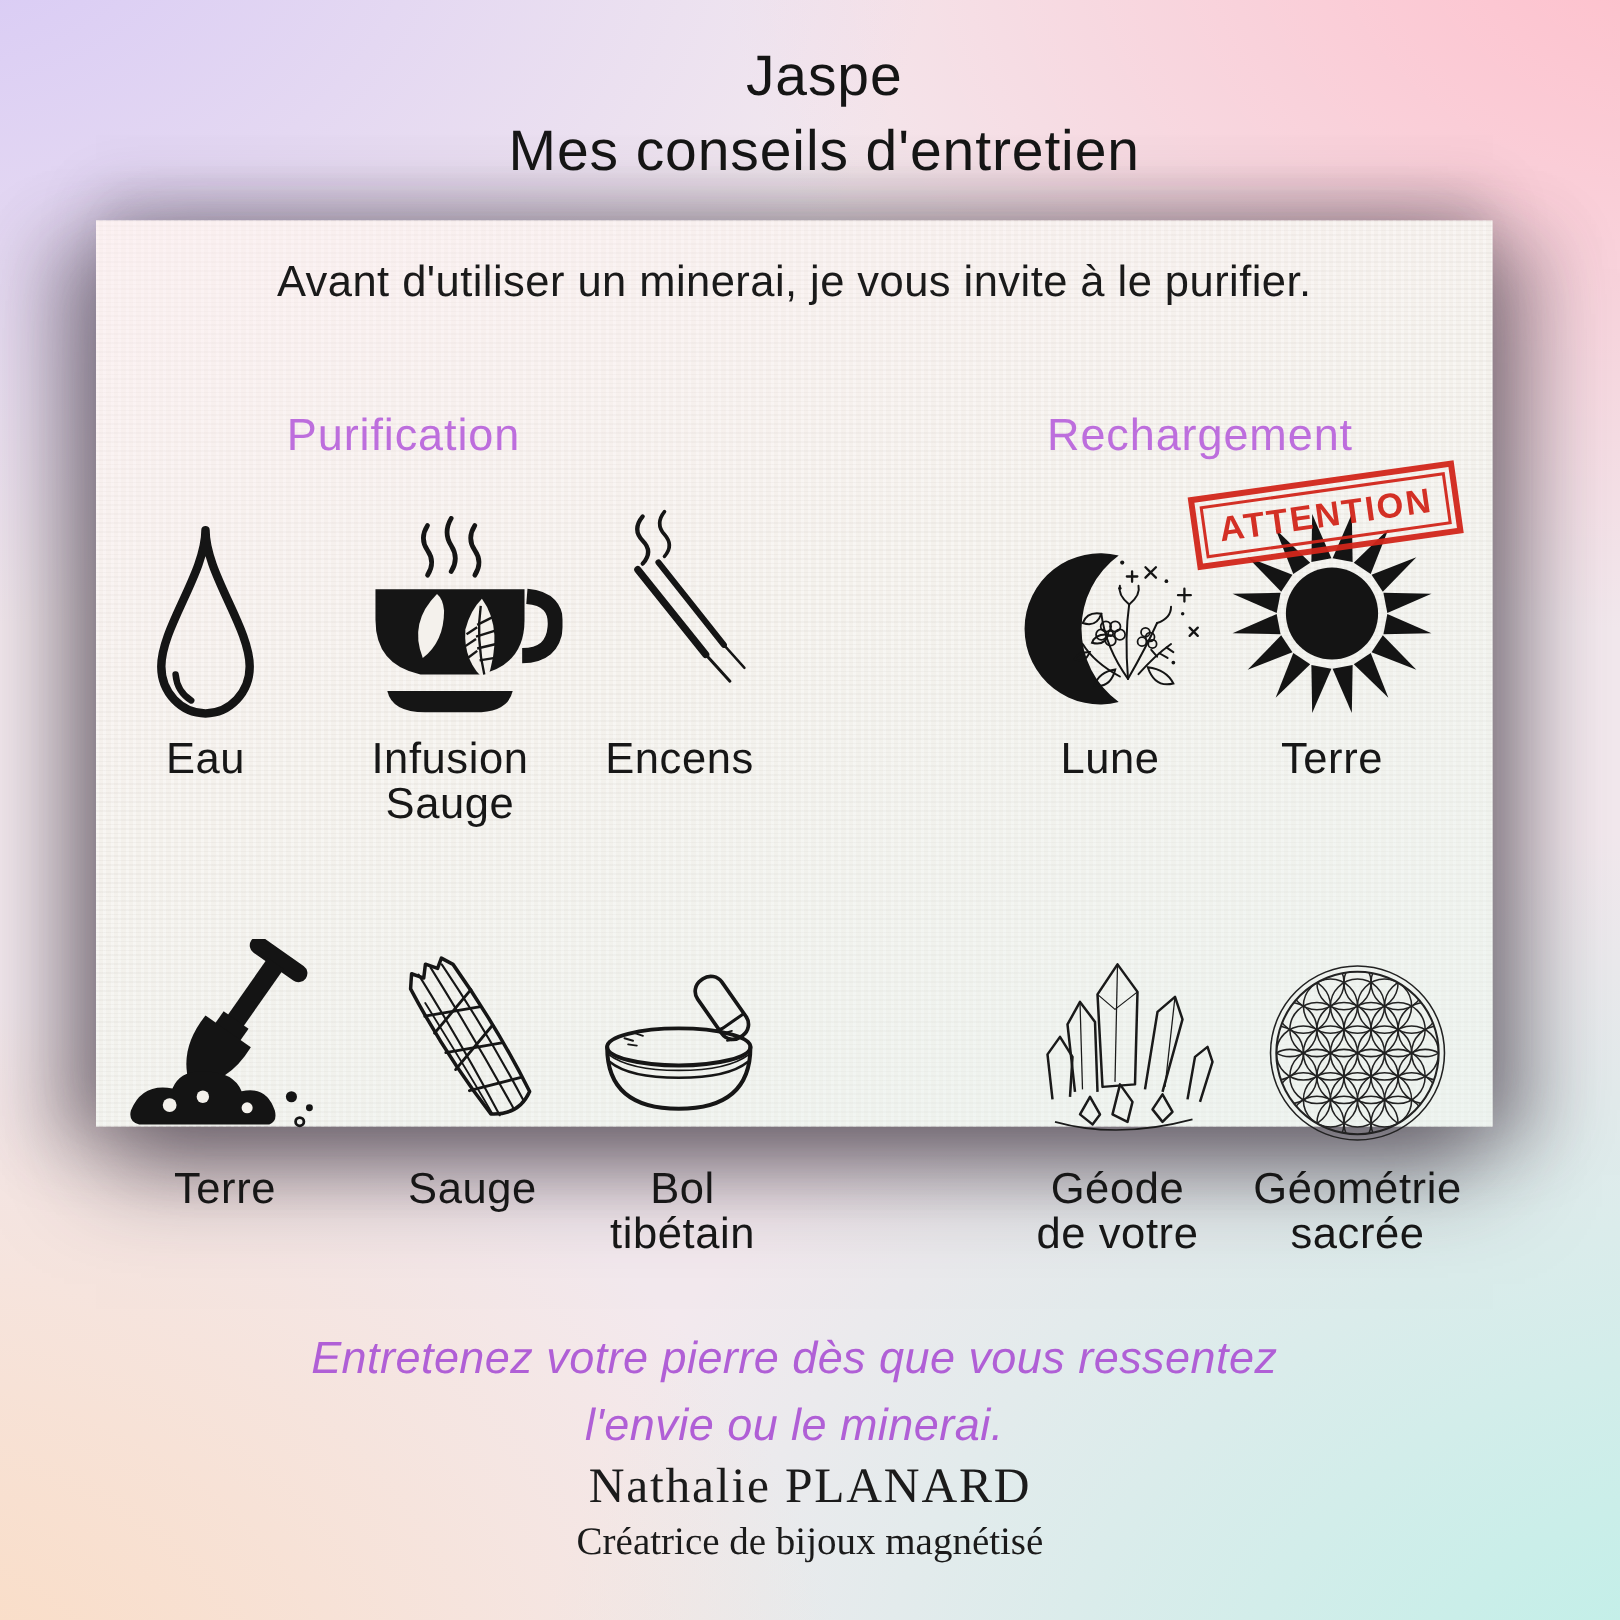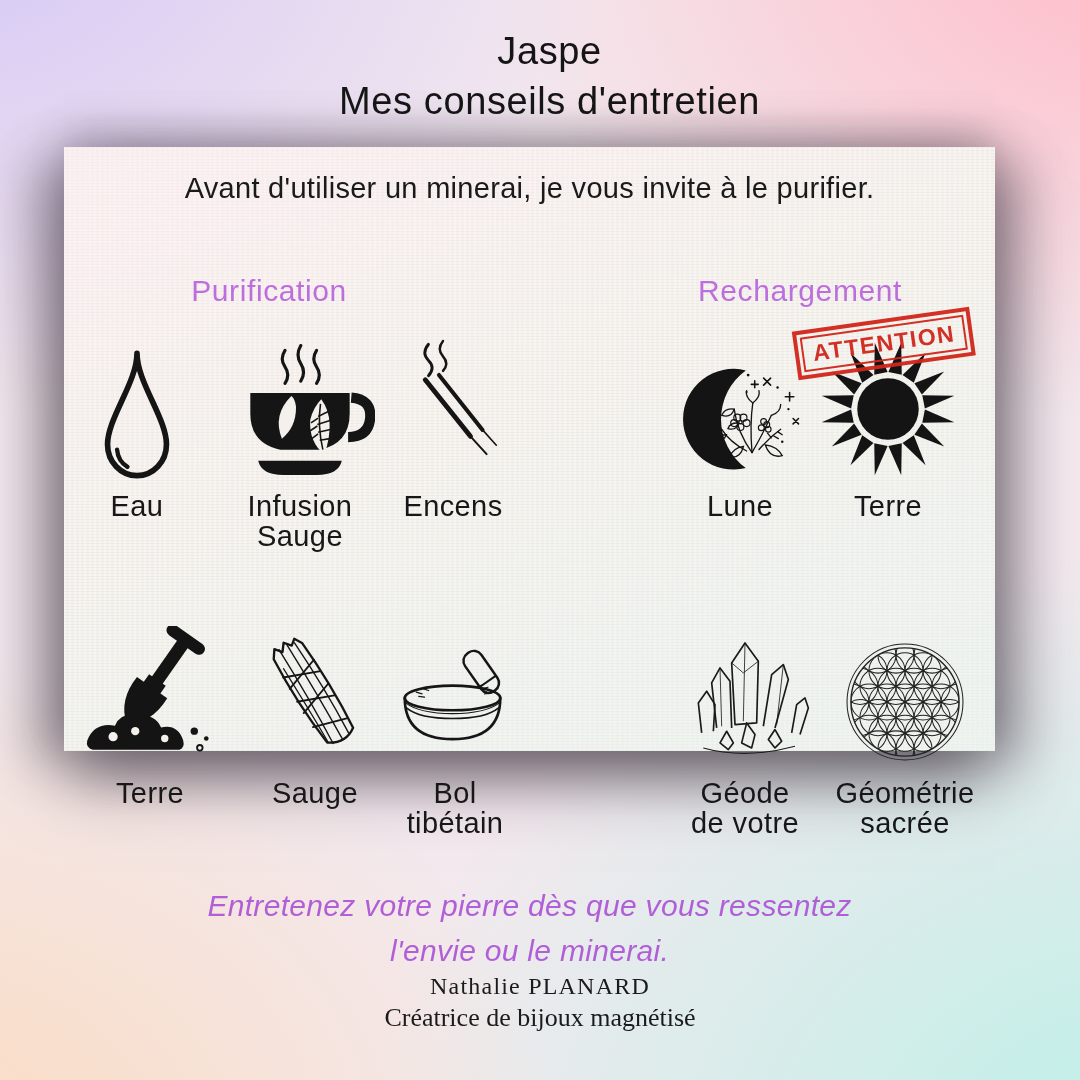--- a/index.html
+++ b/index.html
@@ -72,21 +72,21 @@
   }
   .note{
     position:absolute;top:736px;left:0;right:0;
     text-align:center;font-style:italic;font-size:30px;font-weight:400;
     color:var(--note);line-height:1.5;letter-spacing:.3px;
   }
   .signature{
     position:absolute;top:973px;left:0;right:0;z-index:1;text-align:center;
     font-family:"Liberation Serif","DejaVu Serif",serif;color:#1b1b1b;
   }
-  .sig-name{font-size:24px;letter-spacing:1.2px;}
+  .sig-name{font-size:33px;letter-spacing:1.2px;}
   .sig-tagline{font-size:26px;margin-top:3px;}
   svg{display:block;}
 </style>
 </head>
 <body>
 
 <div class="stage" style="--accent: #bd6edd; --note: #b05fd6; --stamp: #d2261b; --paper: #f4f1ec;">
 
   <div class="title">
     <div>Jaspe</div>

